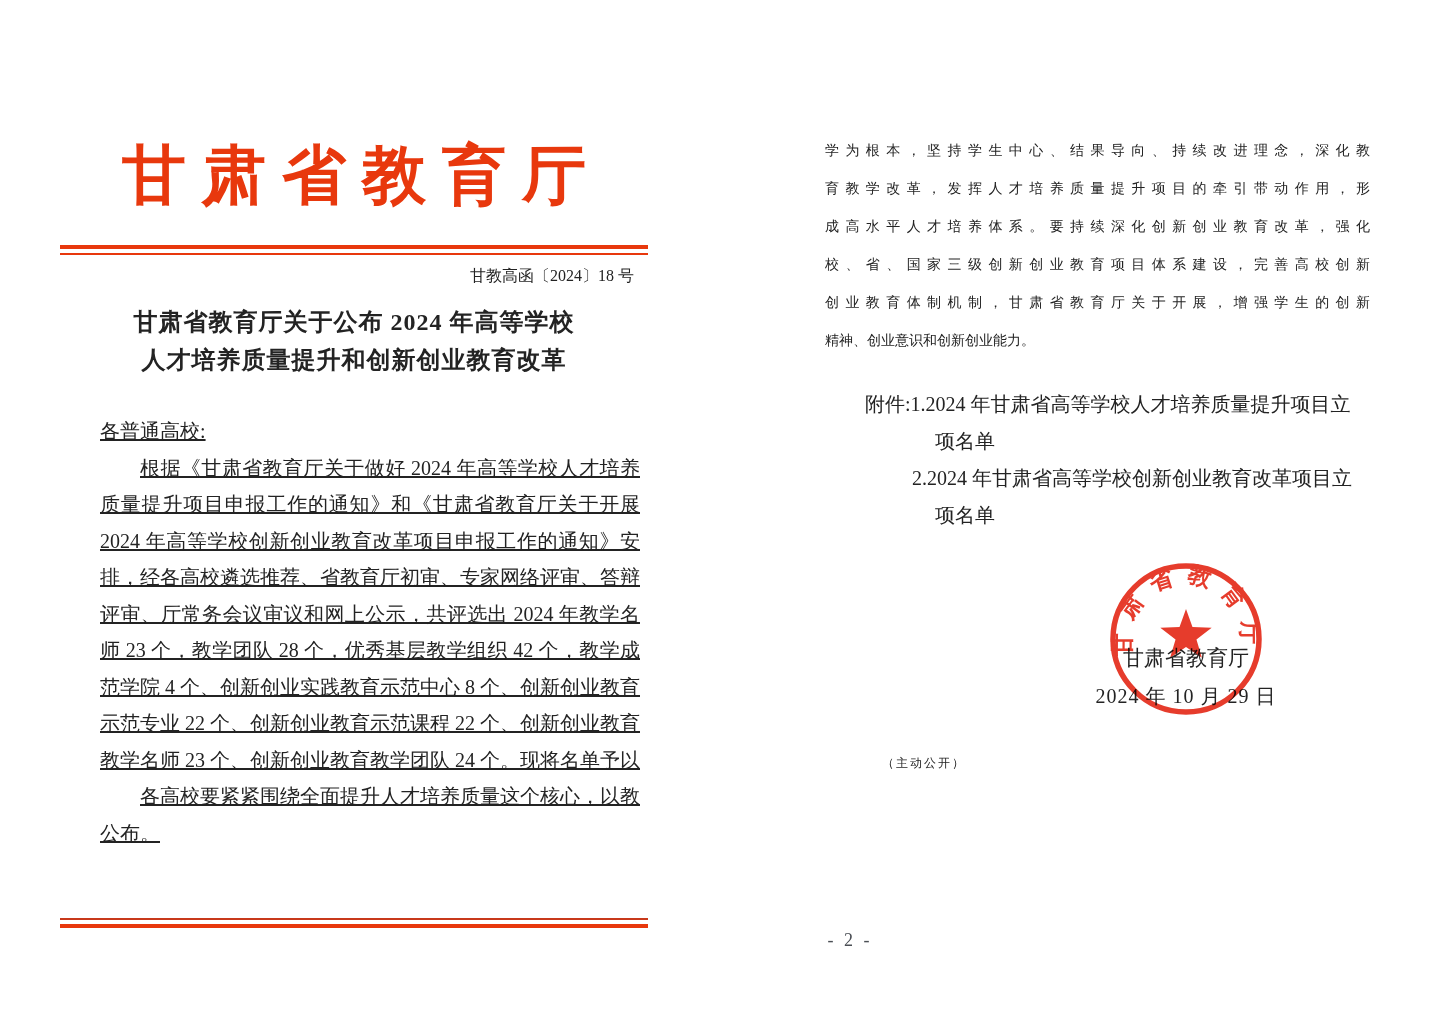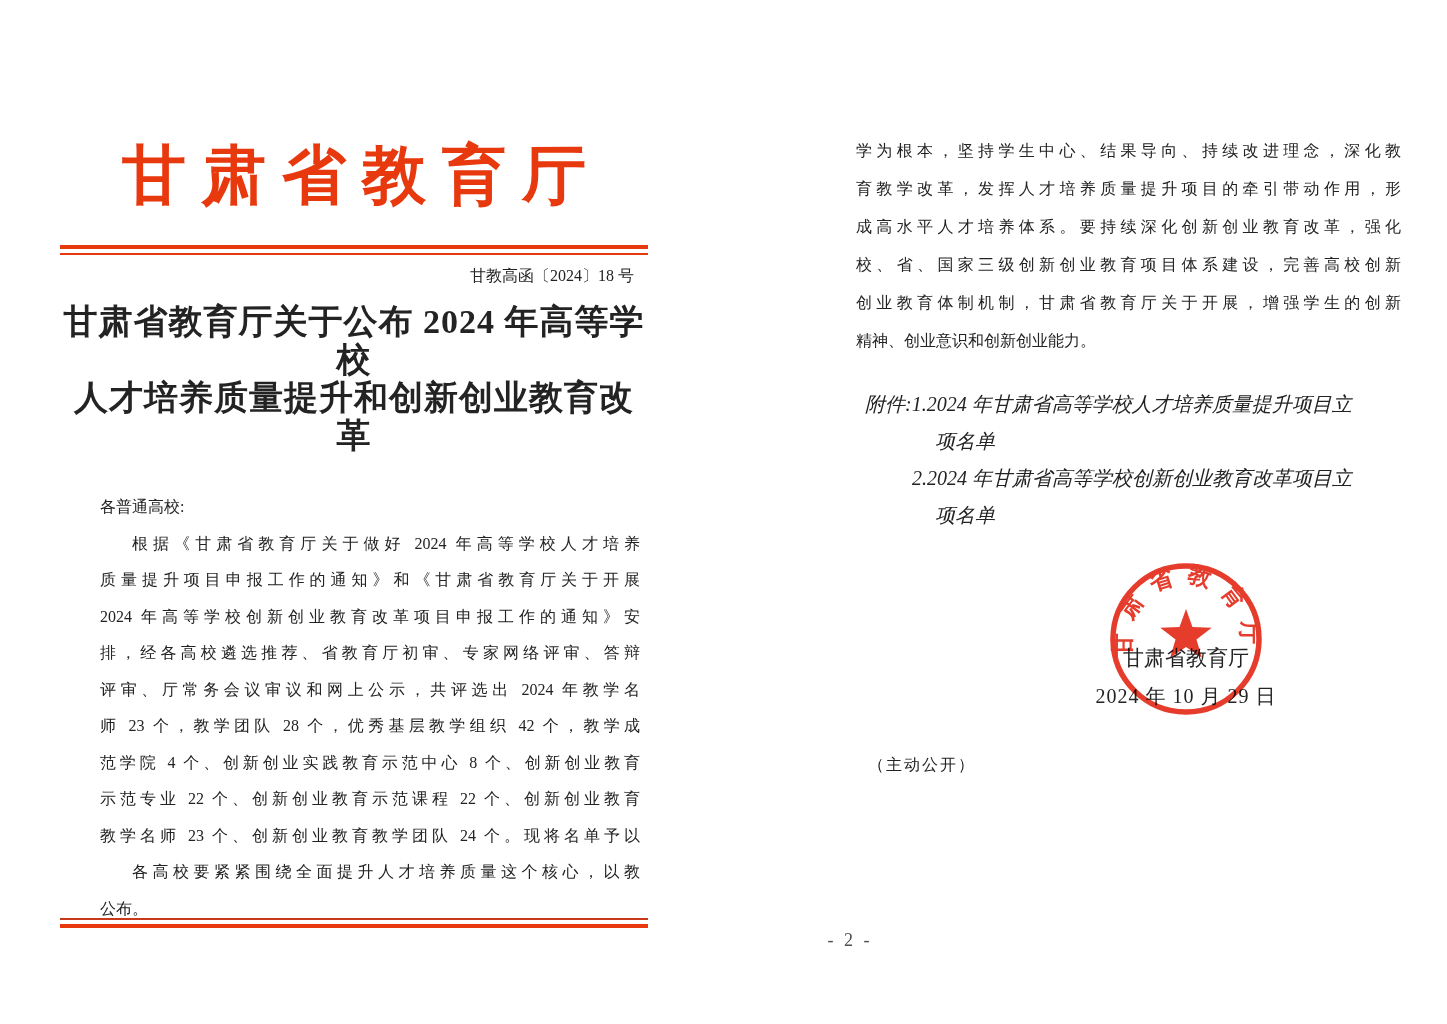--- a/index.html
+++ b/index.html
@@ -26,59 +26,59 @@
   .red-rule-bottom{
     position:absolute;top:918px;left:0;width:588px;height:4px;
     border-top:2px solid #c8391b;border-bottom:4px solid #e8380d;
   }
   .doc-number{
     margin-top:8px;text-align:right;padding-right:14px;
     font-size:16px;line-height:26px;
   }
   .doc-title{
     margin-top:14px;text-align:center;
-    font-size:34px;font-weight:bold;line-height:38px;letter-spacing:1px;
+    font-size:24px;font-weight:bold;line-height:38px;letter-spacing:1px;
   }
   .body-col{
     margin-left:40px;width:540px;margin-top:34px;
-    font-size:16px;line-height:36.5px;
+    font-size:20px;line-height:36.5px;text-decoration:underline;
   }
   .line{min-height:36.5px;}
   .j{text-align:justify;text-align-last:justify;}
   .ind{text-indent:2em;}
 
   
   .body-col2{
     margin-top:132px;width:545px;
-    font-size:16px;line-height:38px;margin-left:31px;
+    font-size:14px;line-height:38px;
   }
   .body-col2 .line{min-height:38px;}
   .attachments{
-    margin-top:26px;font-size:20px;line-height:37px;font-style:italic;
+    margin-top:26px;font-size:20px;line-height:37px;
   }
   .att-0{padding-left:40px;}
   .att-1{padding-left:110px;}
   .att-2{padding-left:87px;}
   .att-3{padding-left:110px;}
 
   .seal-wrap{
     position:absolute;left:276px;top:554px;width:170px;height:170px;
     mix-blend-mode:multiply;opacity:.93;
   }
   .signature{
     position:absolute;left:281px;top:646px;width:160px;
     text-align:center;font-size:21px;line-height:24px;
   }
   .sig-date{
     position:absolute;left:266px;top:684px;width:190px;
     text-align:center;font-size:20px;line-height:24px;letter-spacing:1px;
   }
   .disclosure{
-    position:absolute;left:43px;top:755px;
-    font-size:16px;letter-spacing:2px;
+    position:absolute;left:57px;top:755px;
+    font-size:12px;letter-spacing:2px;
   }
   .page-number{
     position:absolute;left:-5px;top:930px;width:60px;
     text-align:center;font-size:18px;color:#4b4f55;letter-spacing:3px;
   }
 </style>
 </head>
 <body>
 
 <div class="page" id="page1">

